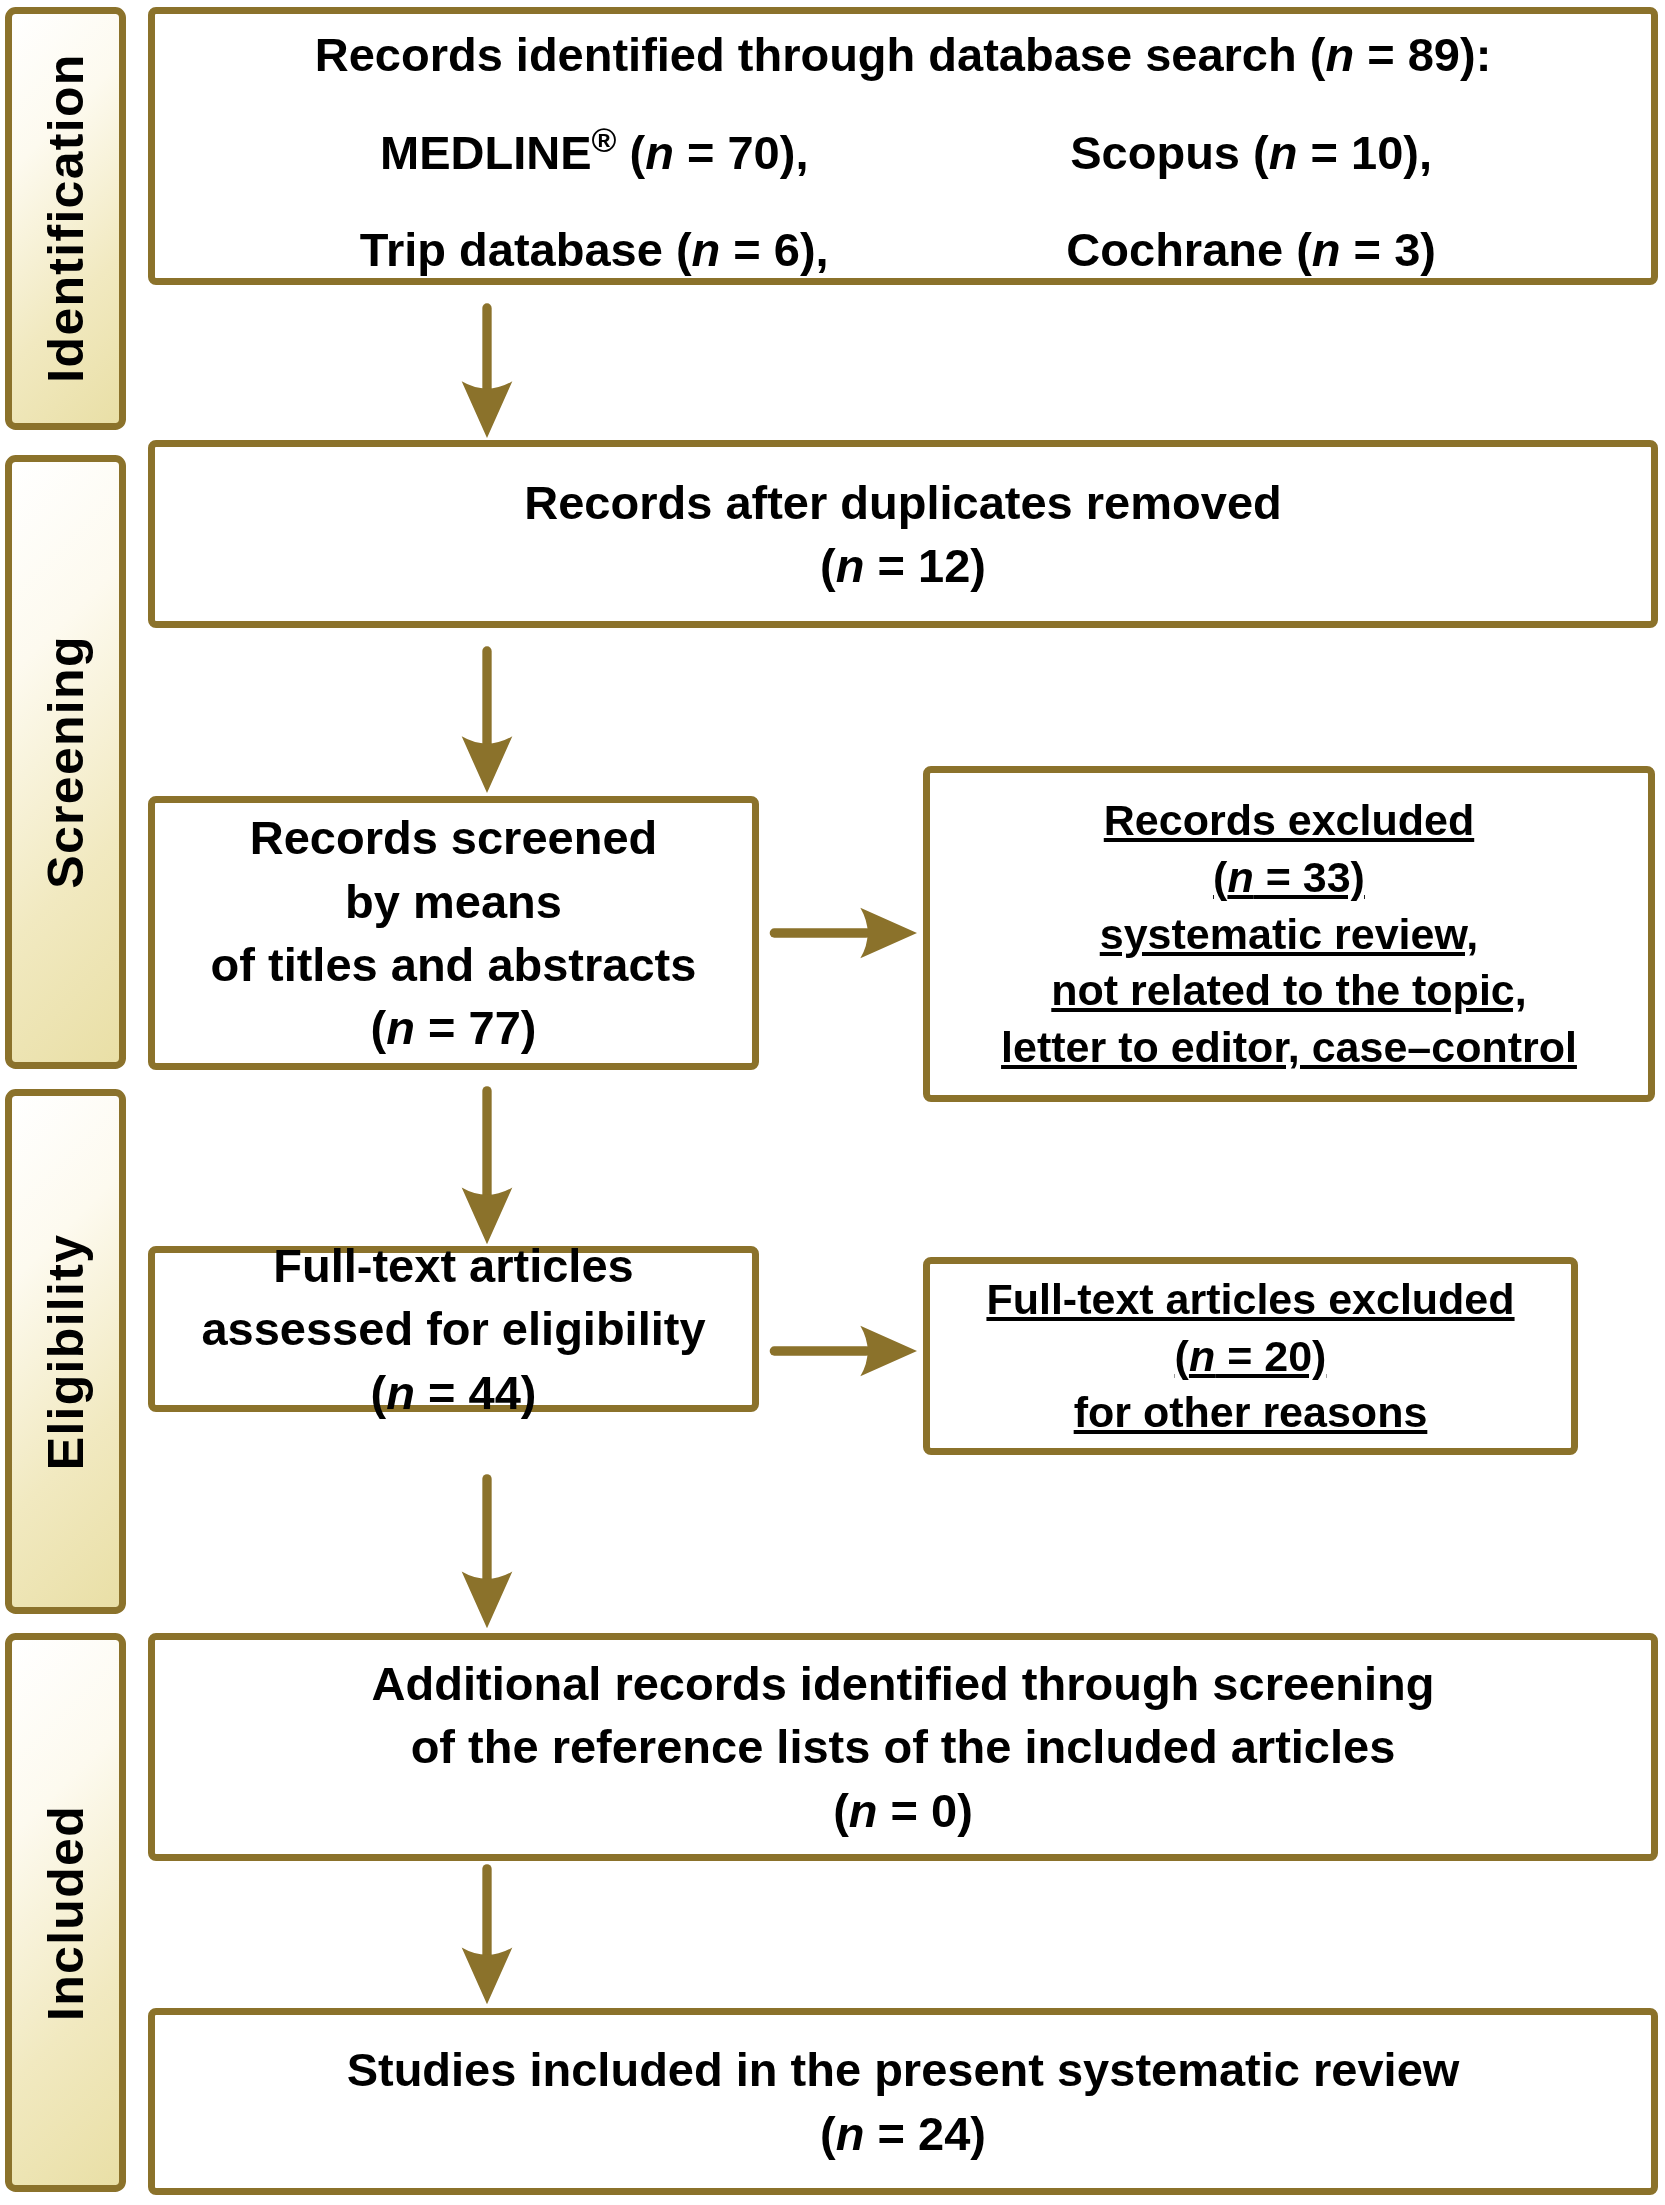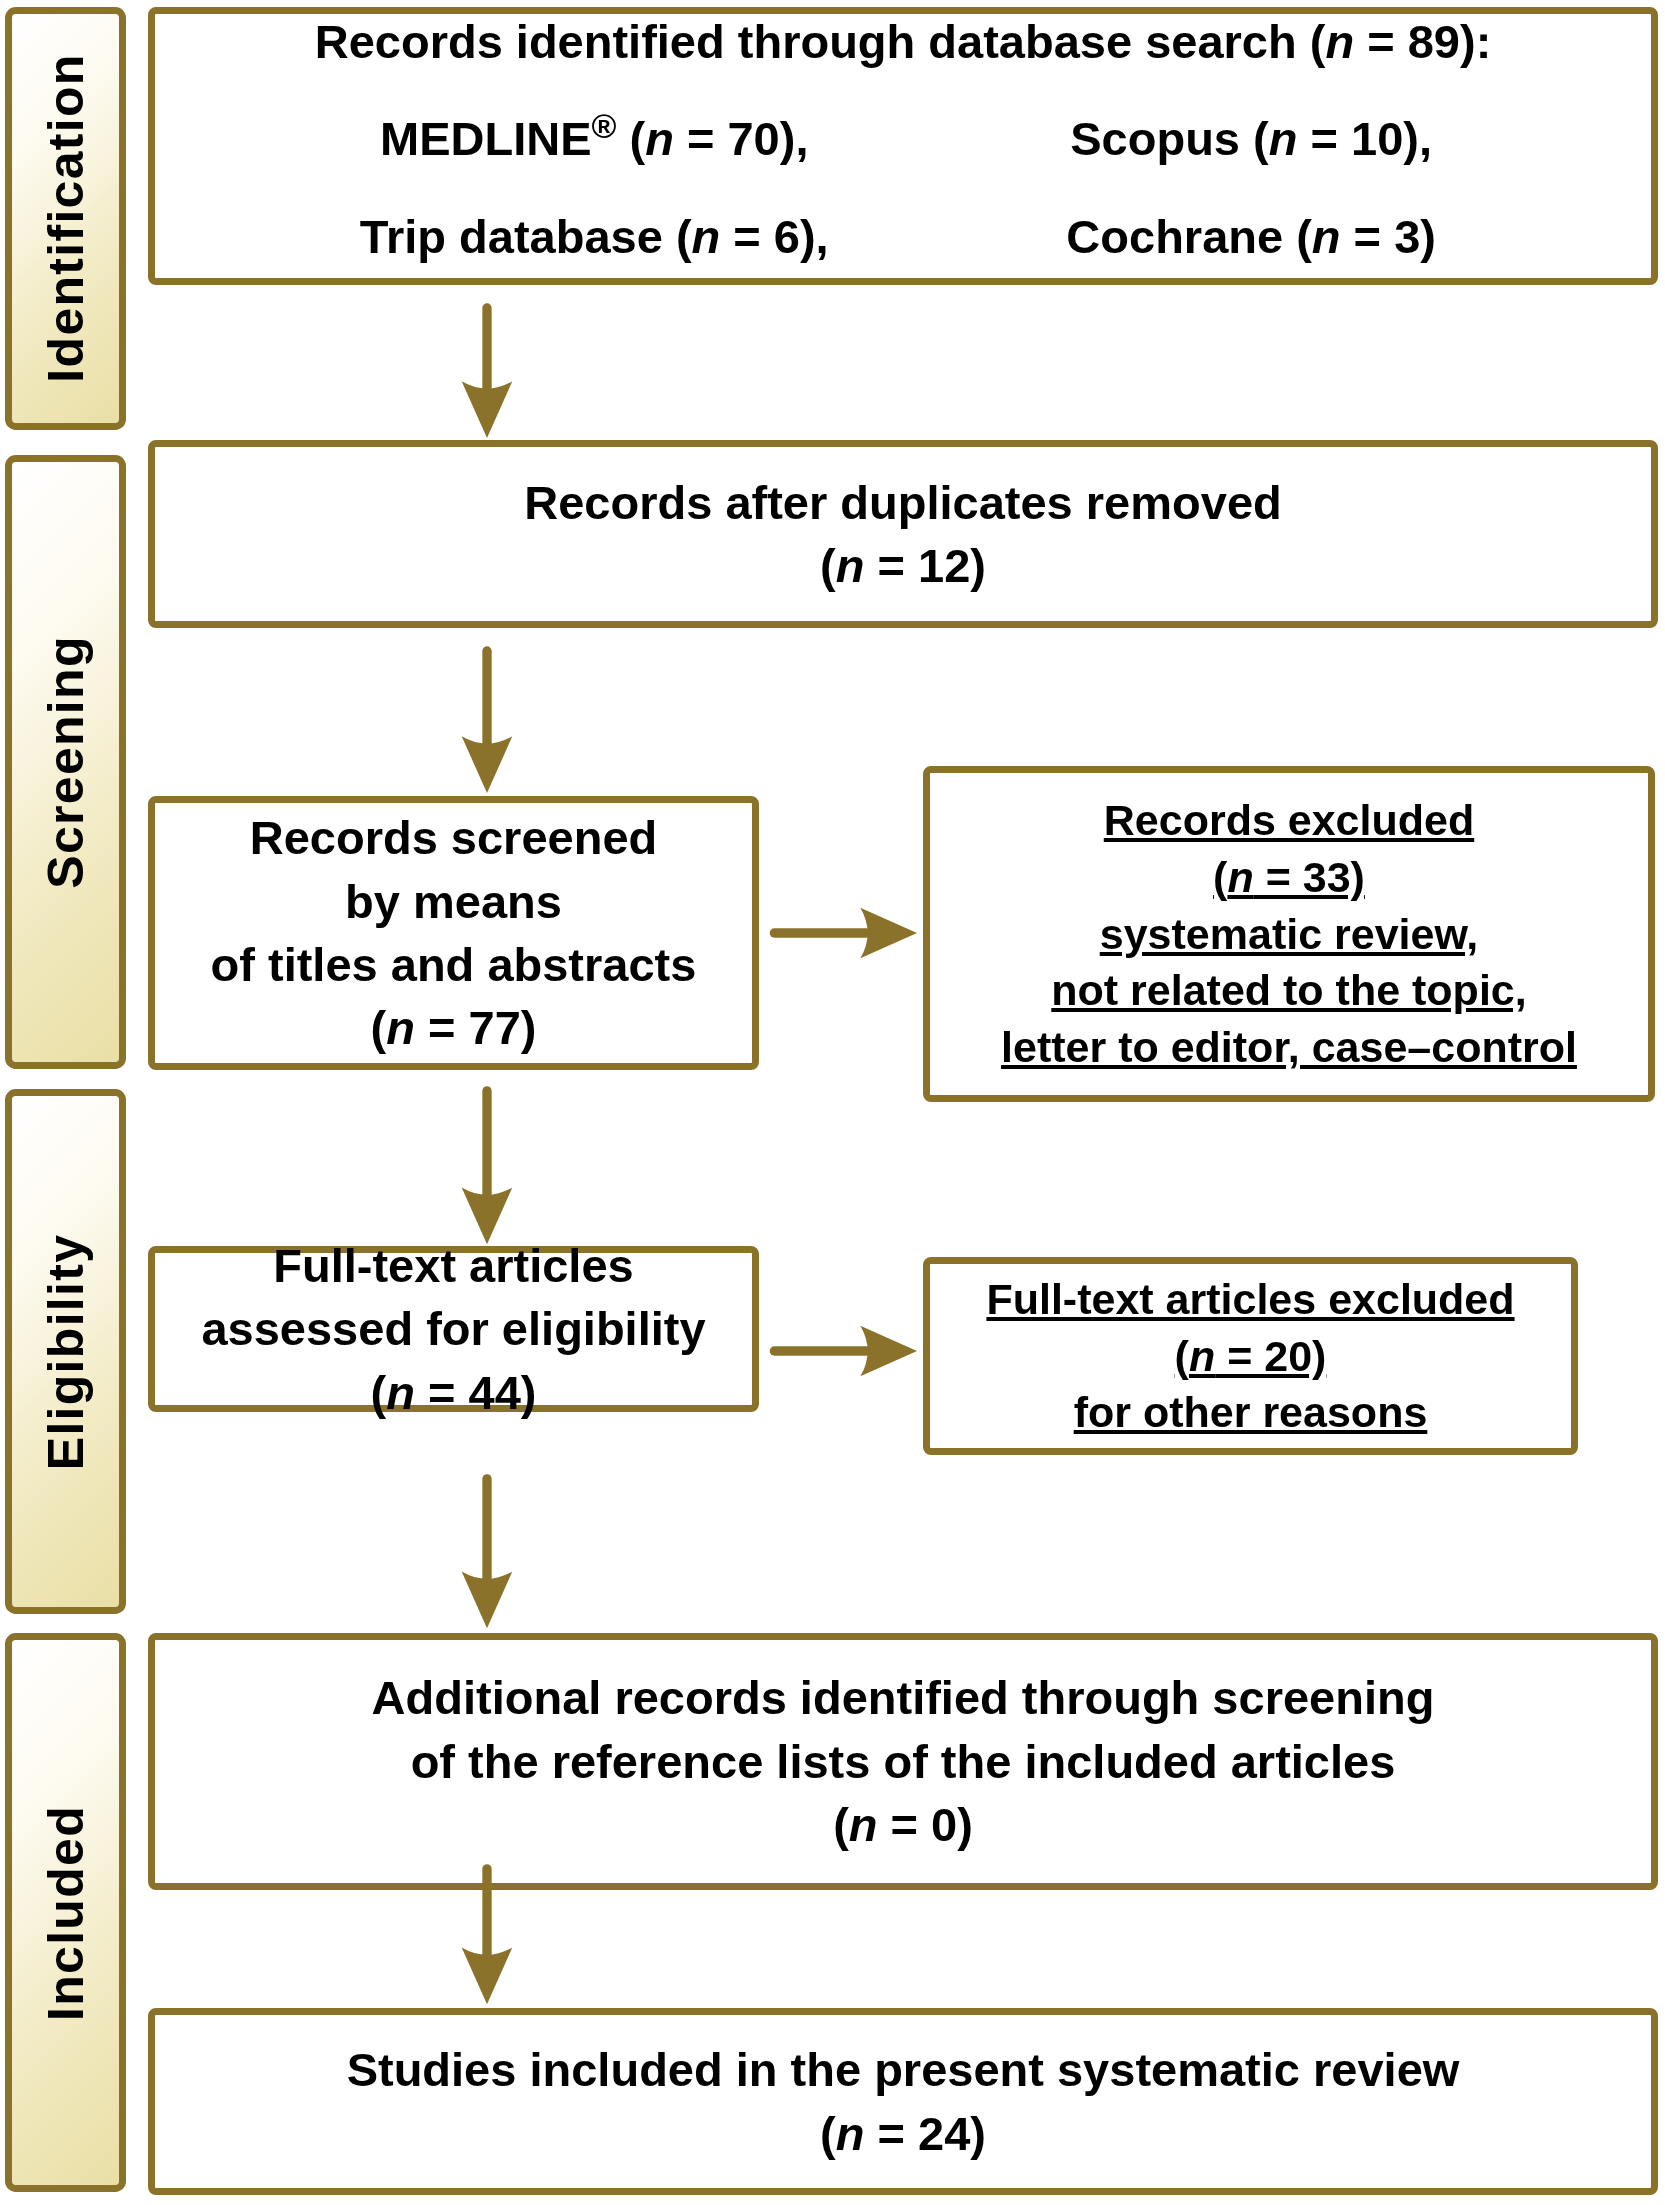--- a/index.html
+++ b/index.html
@@ -41,21 +41,21 @@
     border-radius:8px;
     display:flex;flex-direction:column;
     align-items:center;justify-content:center;
     text-align:center;
     font-size:47px;line-height:1.35;
   }
   .fbox.small{font-size:43px;line-height:1.32;text-decoration:underline;}
   .fbox i{font-style:italic;}
   sup{font-size:0.72em;line-height:0;vertical-align:super;}
   
-  #box-identified{justify-content:flex-end;padding:9.4px 34px;}
+  #box-identified{justify-content:flex-start;padding:9.4px 34px;}
   .src-row{
     display:grid;grid-template-columns:53% 47%;
     width:92%;
     margin-top:34px;
   }
   .src-cell{text-align:center;white-space:nowrap;}
   
   .arrow{position:absolute;}
 </style>
 </head>
@@ -143,21 +143,21 @@
     <div>Full-text articles excluded</div>
     <div><span>(</span><i>n</i><span> = 20)</span></div>
     <div>for other reasons</div>
   </div>
 
   <svg class="arrow" style="left:457px;top:1473px;" width="60" height="157" viewBox="0 0 90 234">
     <line x1="45" y1="8" x2="45" y2="179" stroke="#8b722b" stroke-width="14" stroke-linecap="round"></line>
     <path d="M45 232 L7 147 Q45 169 83 147 Z" fill="#8b722b"></path>
   </svg>
 
-  <div class="fbox" style="left:148px;top:1633px;width:1510px;height:257px;">
+  <div class="fbox" style="left:148px;top:1633px;width:1510px;height:228px;">
     <div>Additional records identified through screening</div>
     <div>of the reference lists of the included articles</div>
     <div><span>(</span><i>n</i><span> = 0)</span></div>
   </div>
 
   <svg class="arrow" style="left:457px;top:1863px;" width="60" height="143" viewBox="0 0 90 213">
     <line x1="45" y1="8" x2="45" y2="158" stroke="#8b722b" stroke-width="14" stroke-linecap="round"></line>
     <path d="M45 211 L7 126 Q45 148 83 126 Z" fill="#8b722b"></path>
   </svg>
 

